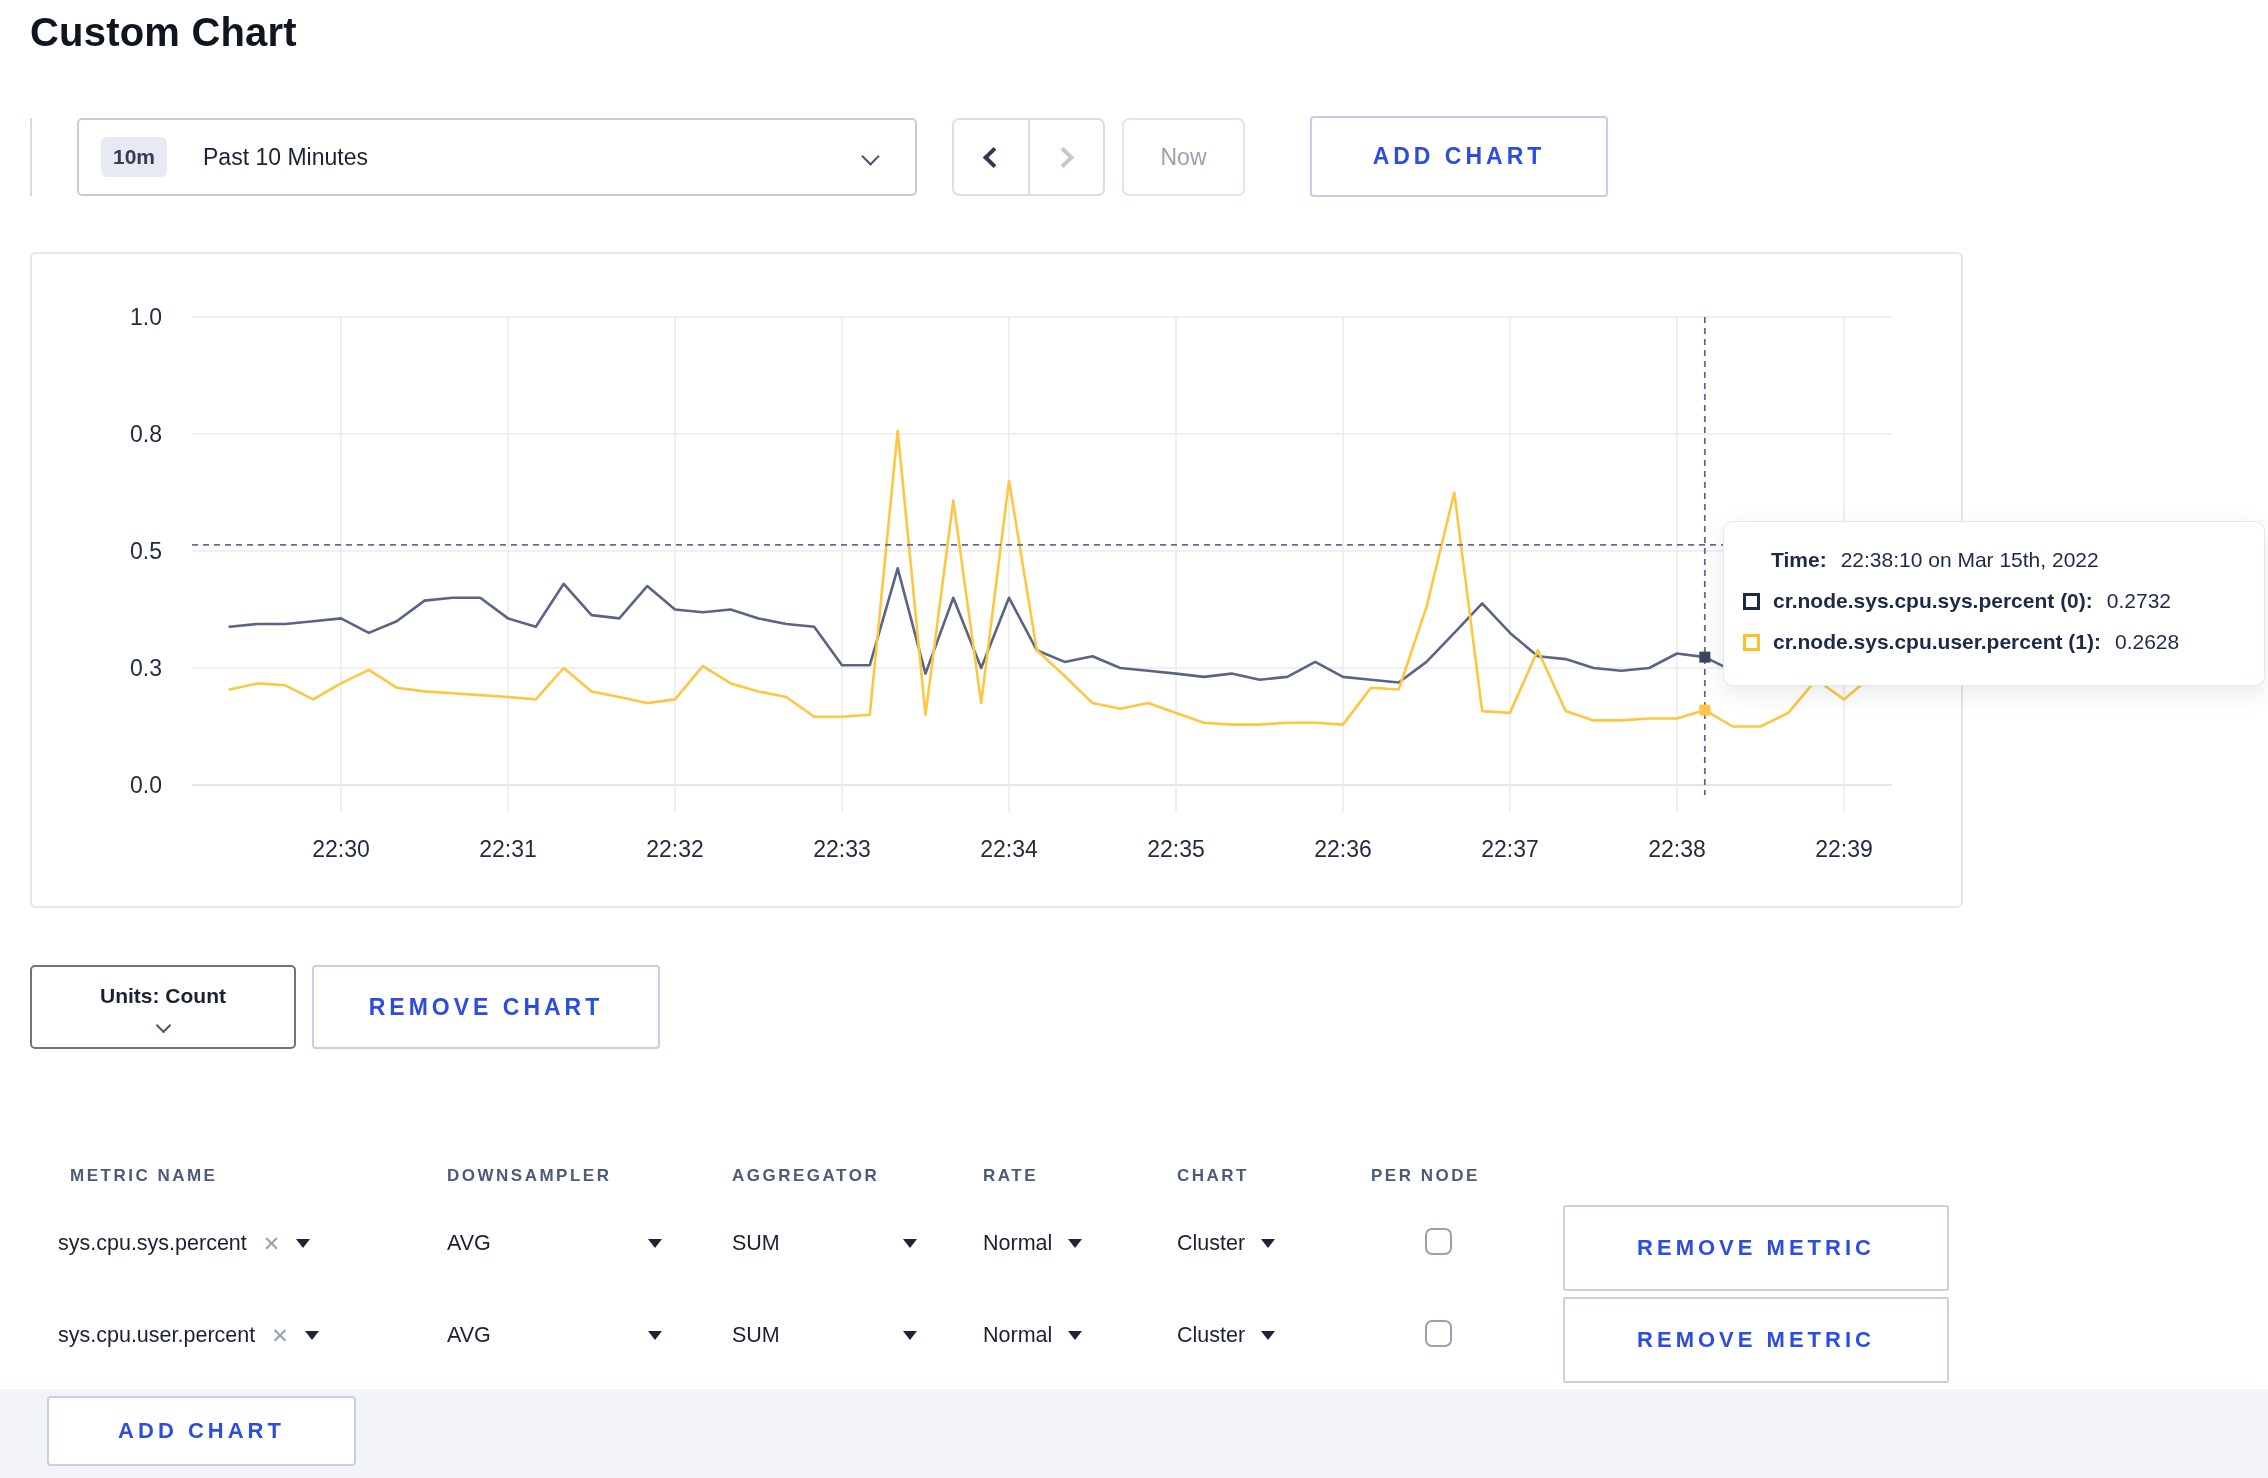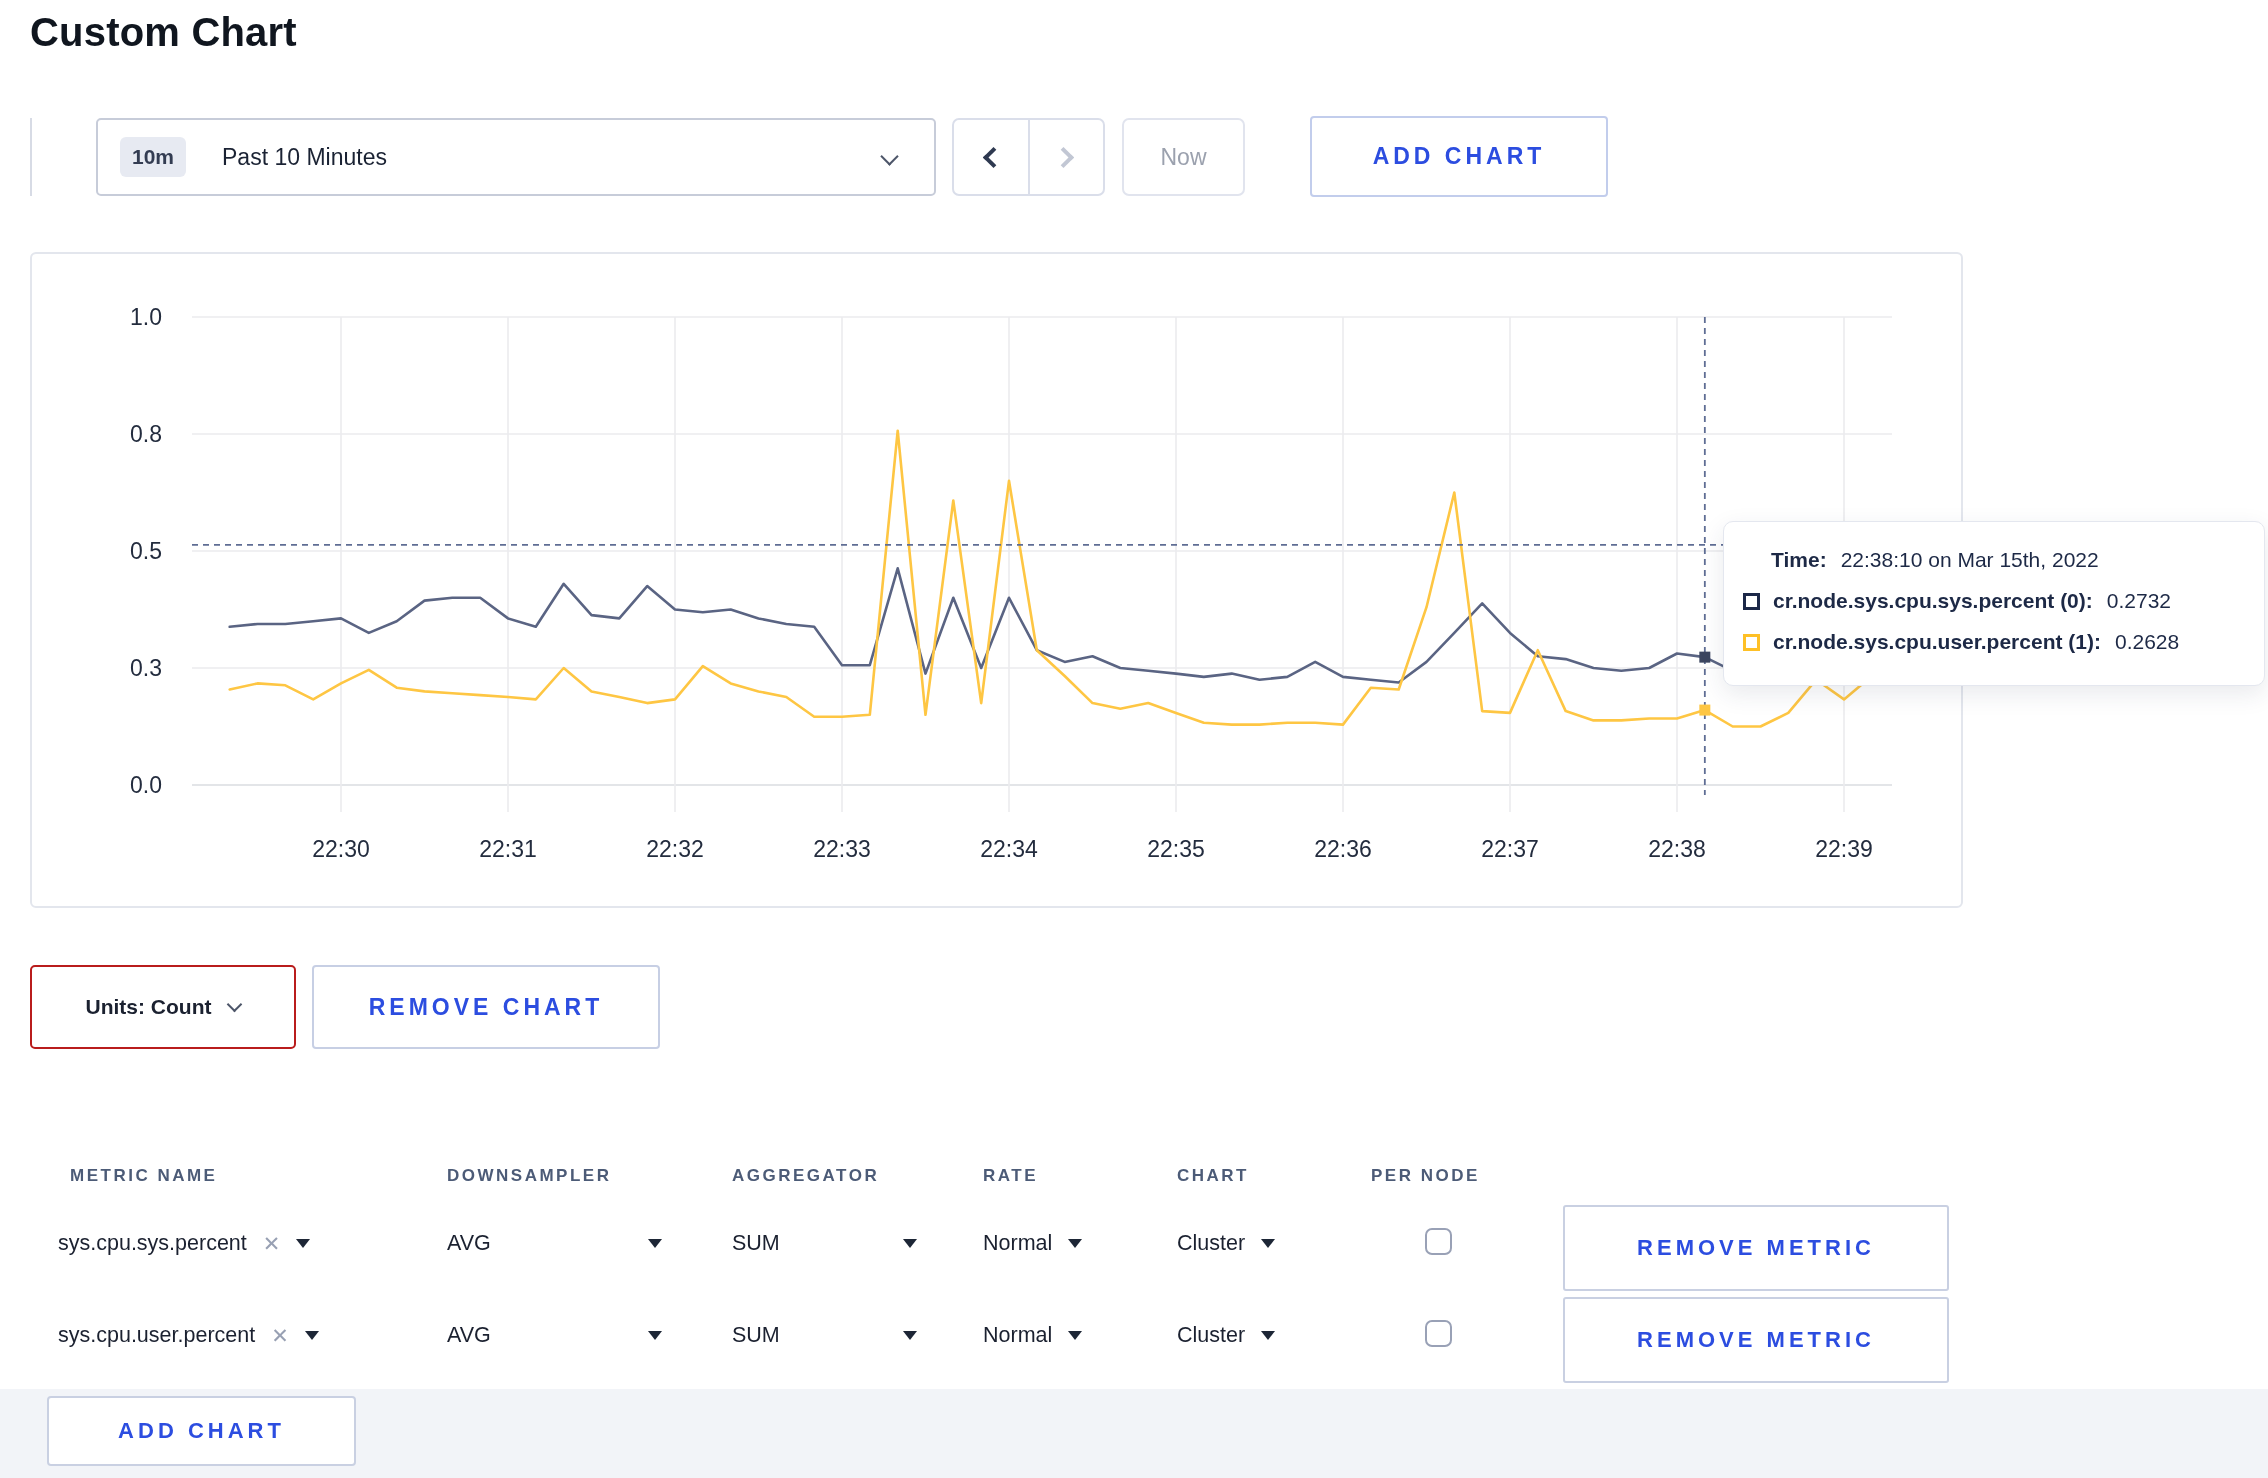--- a/index.html
+++ b/index.html
@@ -10,21 +10,21 @@
   }
   .abs { position:absolute; }
 
   
   .page-title { left:30px; top:10px; font-size:40px; font-weight:700; color:#10161f; letter-spacing:0.2px; }
 
   
   .toolbar-divider { left:30px; top:118px; width:2px; height:78px; background:#d7dbe5; }
   .time-select {
     left:77px; top:118px; width:840px; height:78px; background:#fff;
-    border:2px solid #c7ccd9; border-radius:5px; display:flex; align-items:center; cursor:pointer;margin-left:19px;
+    border:2px solid #c7ccd9; border-radius:5px; display:flex; align-items:center; cursor:pointer;
   }
   .time-badge {
     margin-left:22px; padding:8px 12px; background:#e7eaf2; border-radius:6px;
     font-size:21px; font-weight:700; color:#333c52;
   }
   .time-label { margin-left:36px; font-size:23px; color:#1a2233; }
   .chev {
     width:13px; height:13px; border-right:2.5px solid #4d5669; border-bottom:2.5px solid #4d5669;
     transform:rotate(45deg); display:inline-block;
   }
@@ -67,22 +67,22 @@
   .tt-time { margin-left:28px; font-size:21px; color:#1d2946; }
   .tt-time .tt-lab { font-weight:700; margin-right:14px; }
   .tt-row { display:flex; align-items:center; margin-top:17px; font-size:21px; color:#1d2946; }
   .tt-swatch { width:17px; height:17px; border:3.5px solid #1c2848; margin-right:13px; flex:none; }
   .tt-name { font-weight:700; }
   .tt-val { margin-left:14px; }
 
   
   .units-box {
     left:30px; top:965px; width:266px; height:84px; background:#fff;
-    border:2px solid #b91c1c; border-radius:5px; display:flex; align-items:center; justify-content:center;
-    gap:18px; font-size:21px; font-weight:700; color:#1b2130; cursor:pointer;
+    border:2px solid #737373; border-radius:5px; display:flex; align-items:center; justify-content:center;
+    gap:18px; font-size:21px; font-weight:700; color:#1b2130; cursor:pointer;flex-direction:column;
   }
   .units-box .chev { width:11px; height:11px; border-width:2px; margin-top:-6px; }
   .remove-chart-btn { left:312px; top:965px; width:348px; height:84px; border:2px solid #c7cfe4; font-size:23px; }
 
   
   .tbl-header { top:1138px; left:30px; width:1933px; height:88px; background:#fff; }
   .th {
     position:absolute; top:28px; font-size:17px; font-weight:700; letter-spacing:2.5px;
     color:#4c5b77;
   }

